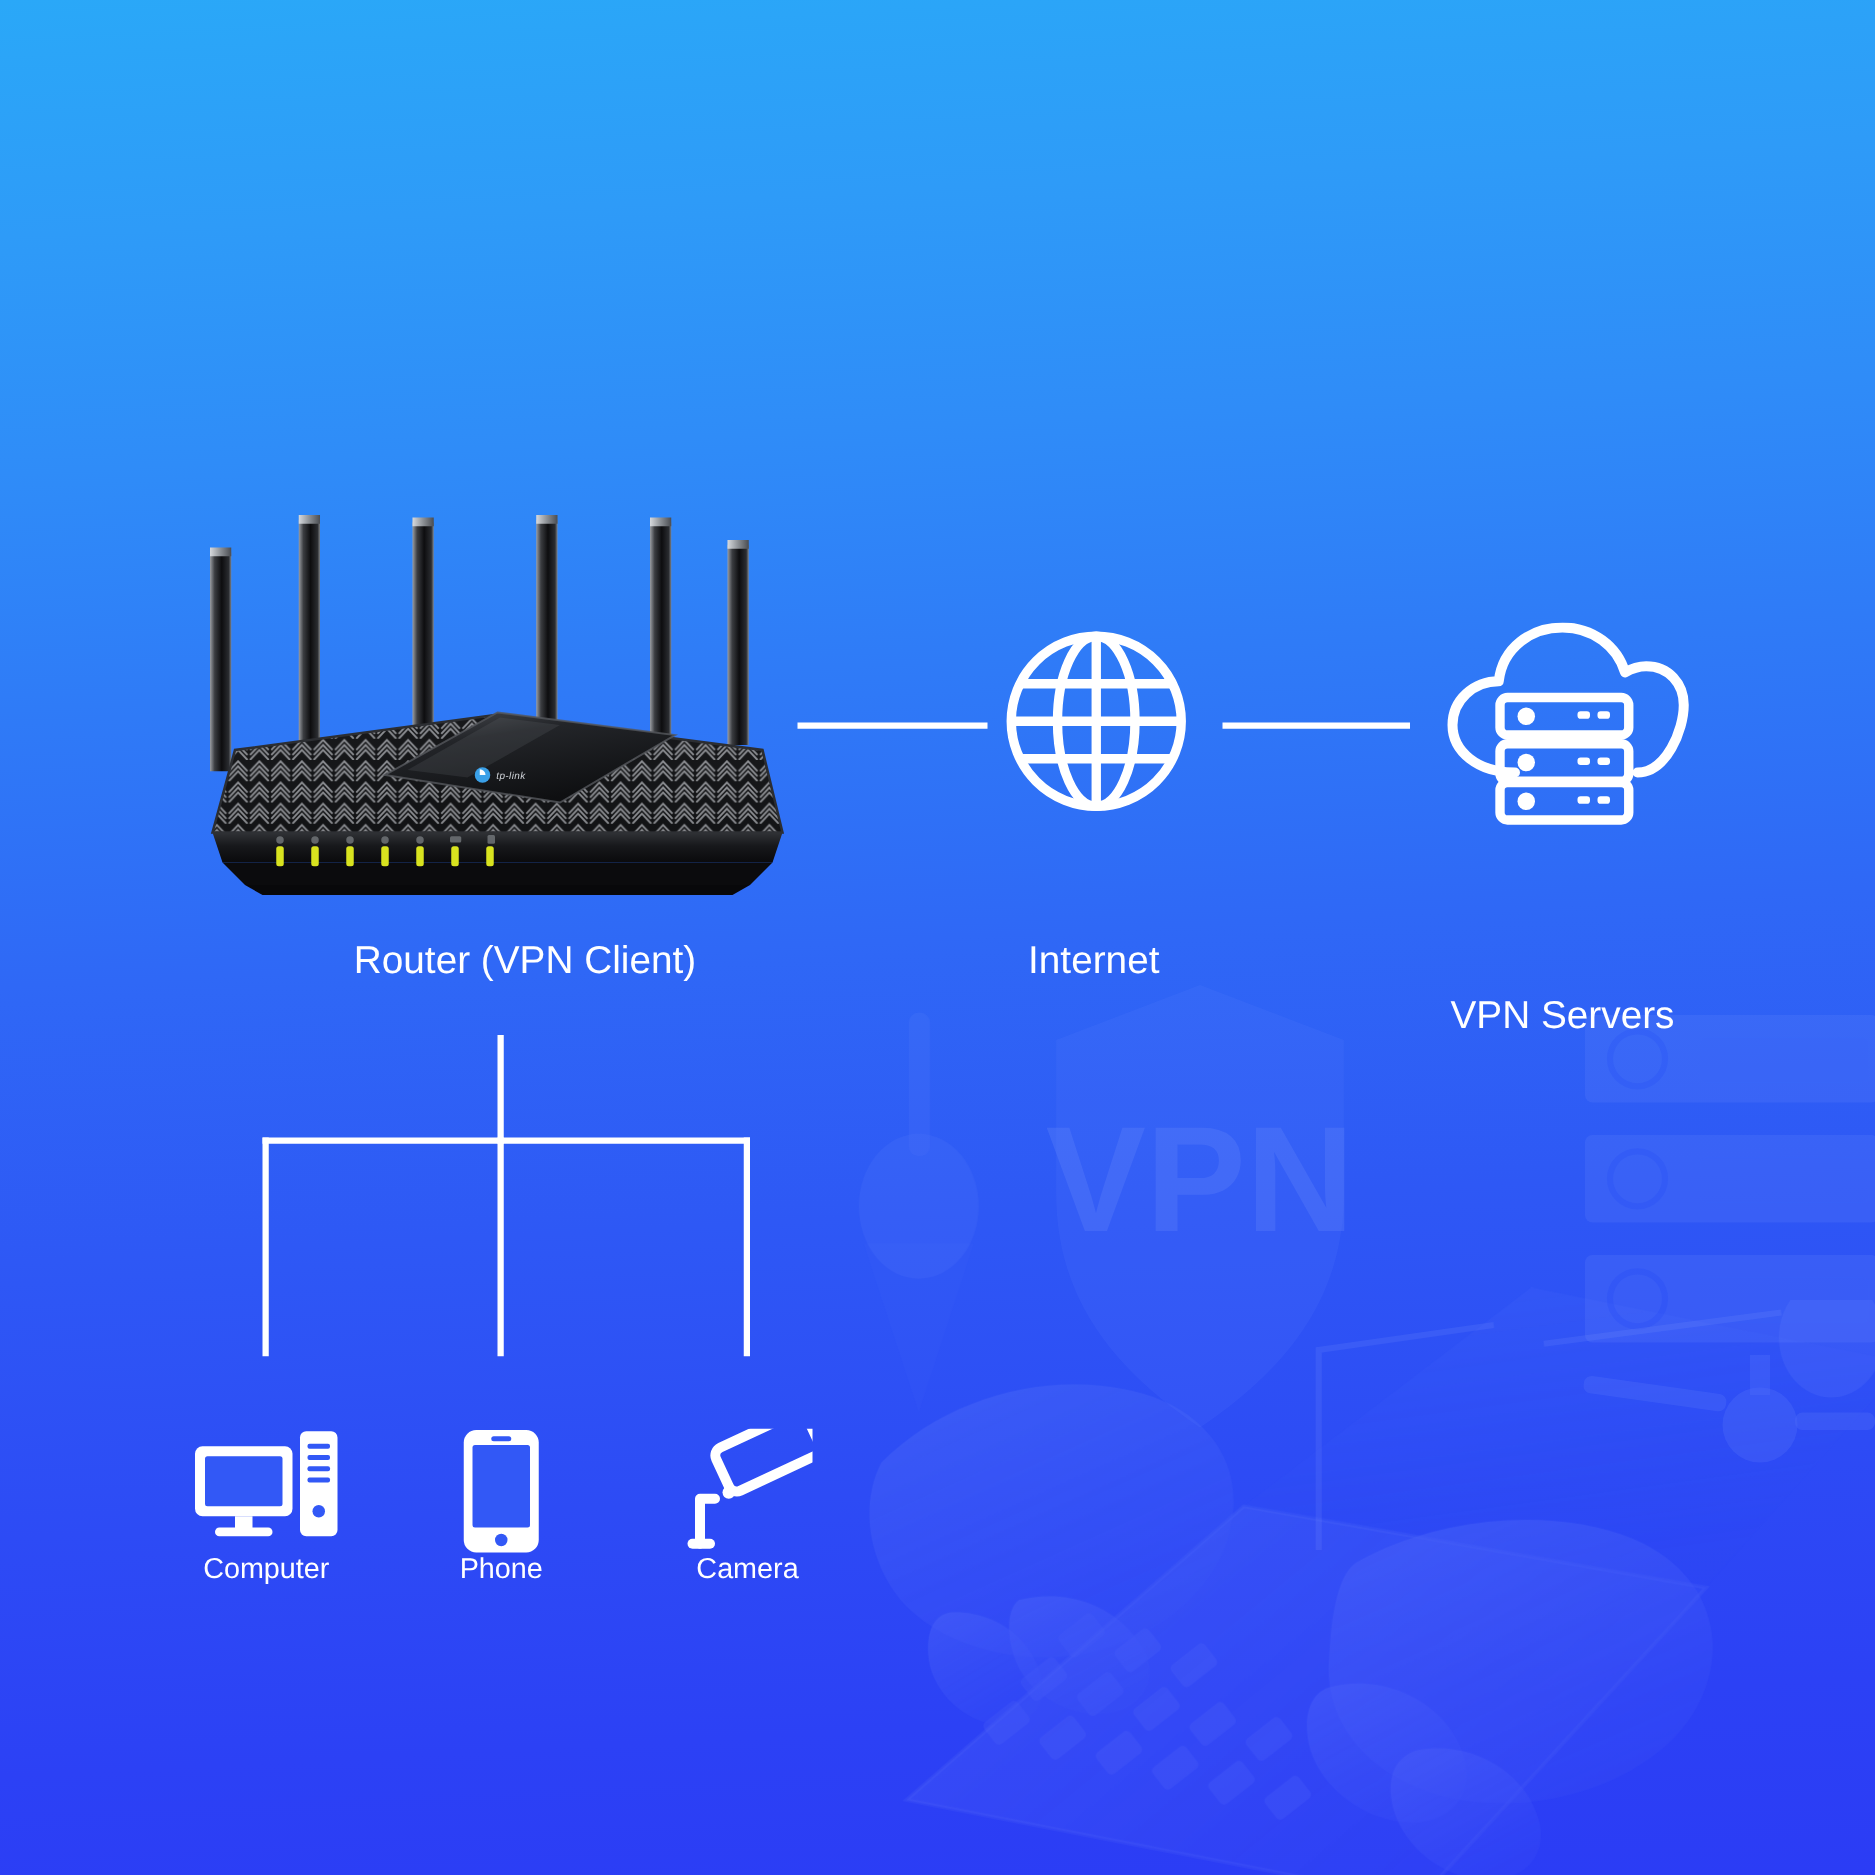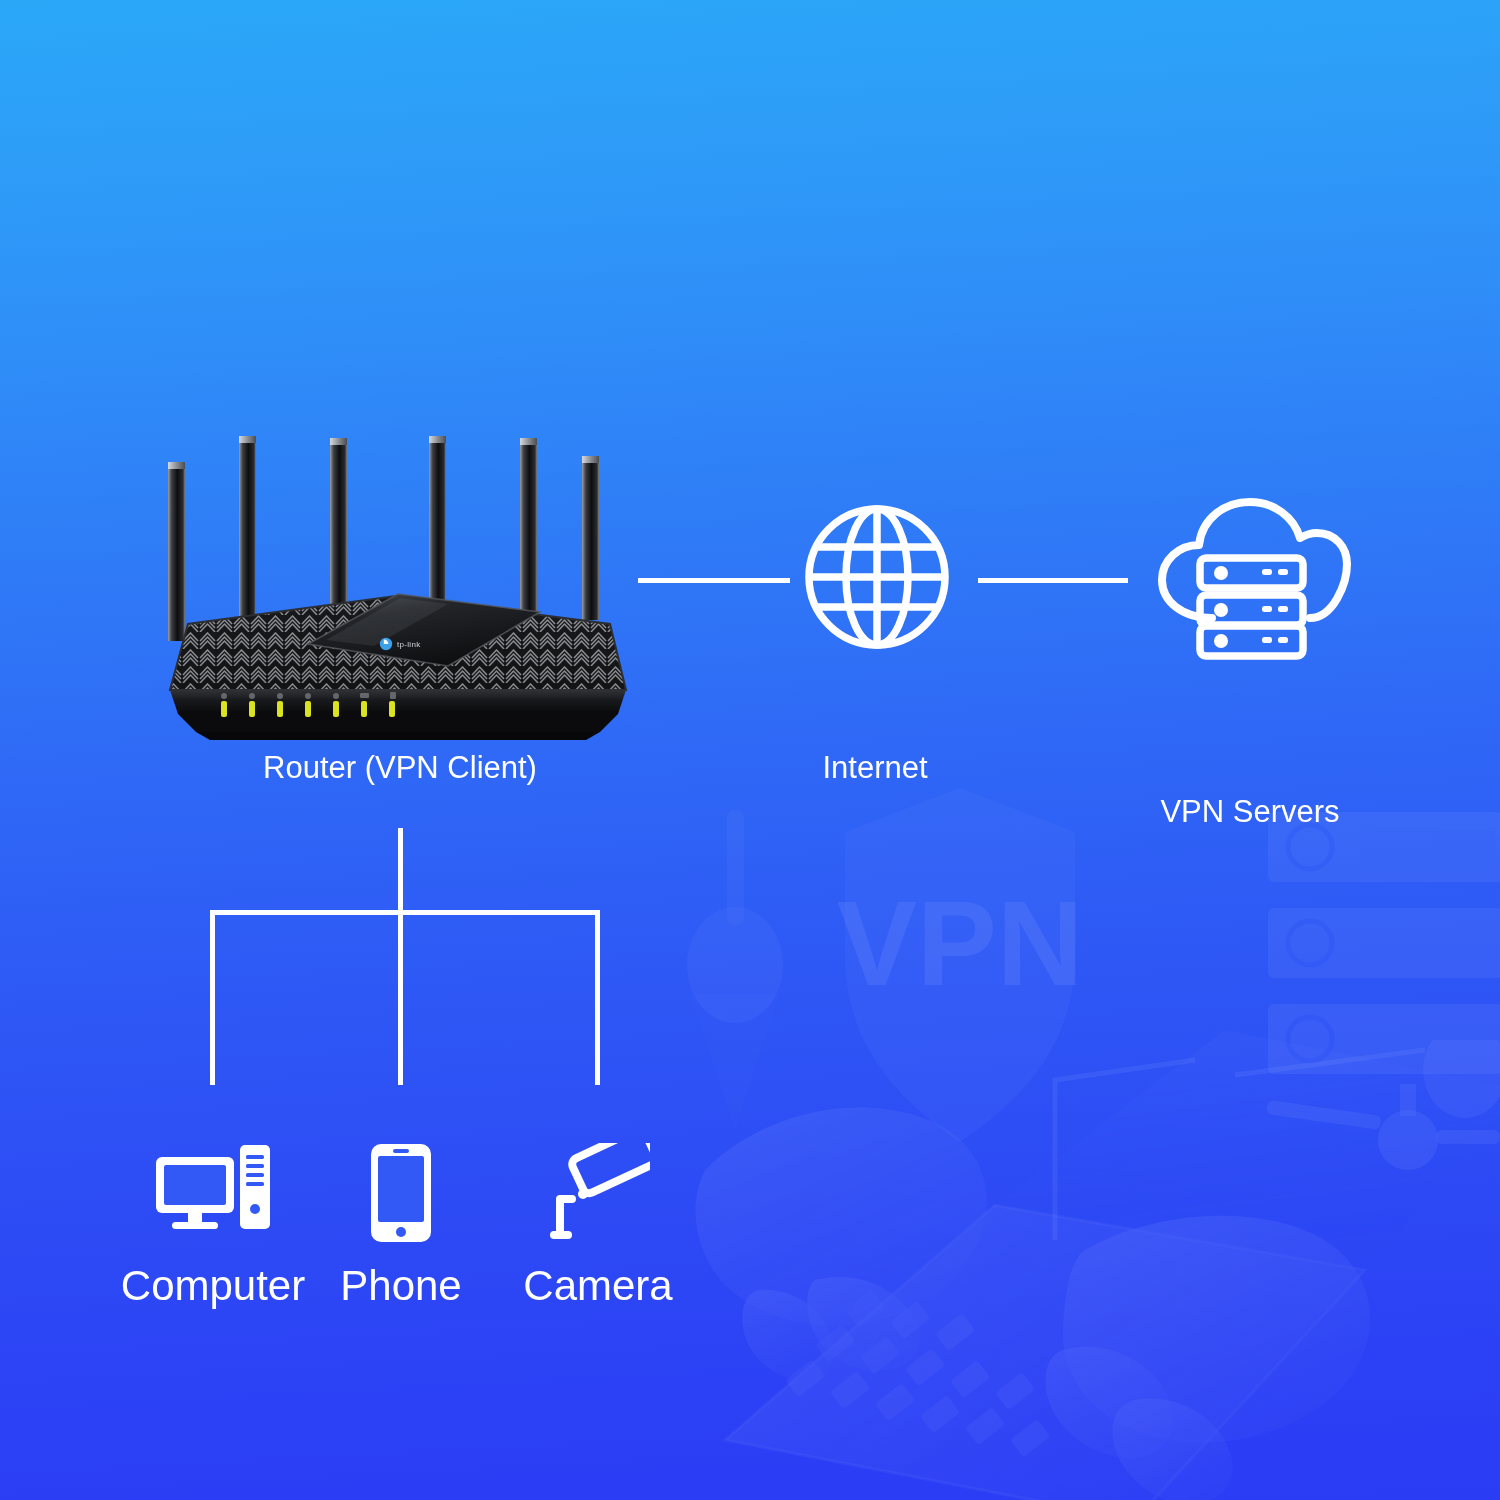--- a/index.html
+++ b/index.html
@@ -97,21 +97,21 @@
   
   .node-label {
     position: absolute;
     color: #ffffff;
     font-size: 31px;
     font-weight: 400;
     white-space: nowrap;
     text-align: center;
     line-height: 1;
   }
-  .label-router   { left: 0;    top: 752px; width: 800px; }
+  .label-router   { left: 0;    top: 752px; width: 800px; padding-left: 20px; }
   .label-internet { left: 690px; top: 752px; width: 370px; }
   .label-servers  { left: 1060px; top: 796px; width: 380px; }
 
   
   .conn {
     position: absolute;
     background: #ffffff;
   }
   .conn-h1 { left: 638px;  top: 578px; width: 152px; height: 5px; }
   .conn-h2 { left: 978px;  top: 578px; width: 150px; height: 5px; }
@@ -140,36 +140,35 @@
     text-align: center;
   }
   .device .dev-icon {
     height: 110px;
     display: flex;
     align-items: flex-end;
     justify-content: center;
   }
   .device .dev-icon svg { display: block; }
   .device .dev-label {
-    margin-top: 22px;
     color: #ffffff;
-    font-size: 42px;
+    font-size: 23px;
     font-weight: 400;
     line-height: 1;
     white-space: nowrap;
   }
   .dev-computer { left: 85px;  top: 1133px; width: 256px; }
   .dev-phone    { left: 285px; top: 1133px; width: 232px; }
   .dev-camera   { left: 478px; top: 1133px; width: 240px; }
 
   
   .router {
     position: absolute;
-    left: 148px; top: 428px;
-    width: 500px; height: 320px;
+    left: 148px; top: 404px;
+    width: 500px; height: 320px; font-style: italic;
   }
   .router svg { width: 100%; height: 100%; display: block; }
 </style>
 </head>
 <body>
 
 <div id="stage">
 
   <div class="bg-layer">
 

